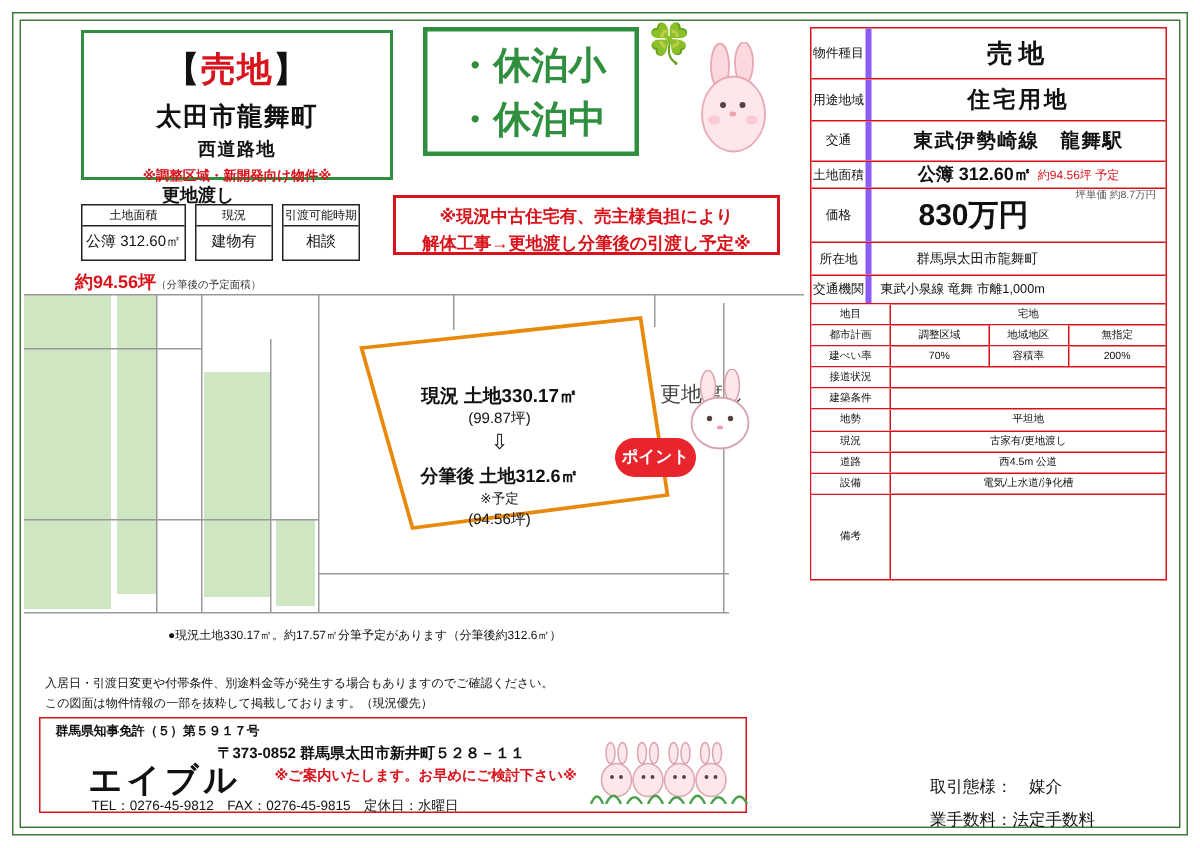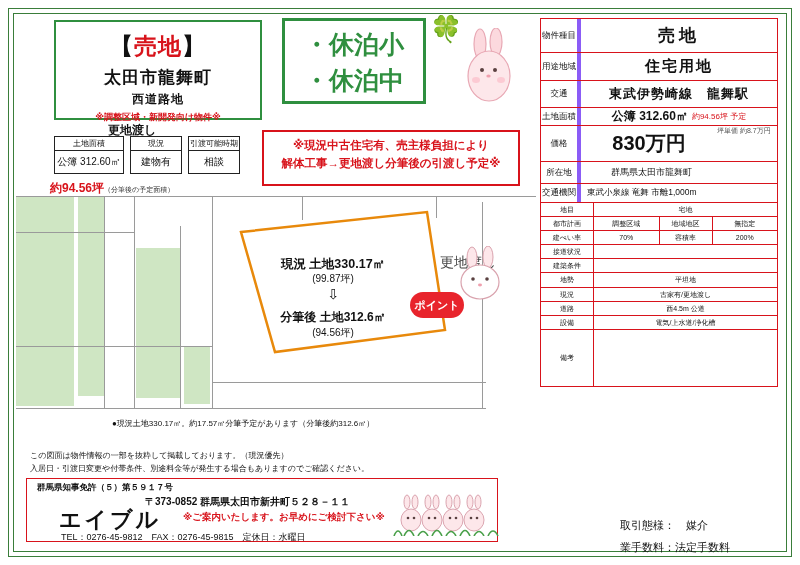--- a/index.html
+++ b/index.html
@@ -74,21 +74,21 @@
   #spec1{left:54px;width:70px;height:38px;}
   #spec2{left:130px;width:52px;height:38px;}
   #spec3{left:188px;width:52px;height:38px;}
   .tsubo{
     position:absolute;left:50px;top:180px;font-size:12px;font-weight:bold;color:#d8131b;
   }
   .tsubo small{font-size:7px;font-weight:normal;color:#333;}
 
   
   .callout{
-    position:absolute;left:262px;top:130px;width:258px;height:56px;
+    position:absolute;left:262px;top:130px;width:258px;height:40px;
     border:2px solid #d8131b;box-sizing:border-box;background:#fff;
     padding:5px 4px 0 4px;
   }
   .callout div{
     font-size:11.5px;font-weight:bold;color:#d8131b;text-align:center;line-height:1.55;
   }
 
   
   .map{
     position:absolute;left:16px;top:196px;width:520px;height:232px;
@@ -261,20 +261,21 @@
 
   <svg class="lot-main" viewBox="0 0 220 150">
     <polygon points="10,22 196,2 214,120 44,142" fill="#ffffff" stroke="#e8890b" stroke-width="2.5"></polygon>
   </svg>
 
   <div class="lot-text">
     <div class="l1">現況 土地330.17㎡</div>
     <div class="l2">(99.87坪)</div>
     <div class="arrow">⇩</div>
     <div class="l3">分筆後 土地312.6㎡</div>
+    <div class="l4">※予定</div>
     <div class="l5">(94.56坪)</div>
   </div>
 
   <div class="point-badge">ポイント</div>
   <div class="handwrite">更地渡し</div>
 
   <svg style="position:absolute;left:440px;top:50px;width:60px;height:56px;" viewBox="0 0 60 56">
     <ellipse cx="16" cy="12" rx="5" ry="11" fill="#fde7ea" stroke="#d9a2ad" stroke-width="1"></ellipse>
     <ellipse cx="32" cy="11" rx="5" ry="11" fill="#fde7ea" stroke="#d9a2ad" stroke-width="1"></ellipse>
     <ellipse cx="24" cy="36" rx="19" ry="17" fill="#fff" stroke="#d9a2ad" stroke-width="1.2"></ellipse>
@@ -398,22 +399,22 @@
   <div class="r-row r-tall">
       <div class="grid2">
     <div class="g-cell g-lab">備考</div>
     <div class="g-cell g-val"></div>
   </div>
     </div>
 
 </div>
 
 <div class="bottom-note">
+  <div>入居日・引渡日変更や付帯条件、別途料金等が発生する場合もありますのでご確認ください。</div>
   <div>この図面は物件情報の一部を抜粋して掲載しております。（現況優先）</div>
-  <div>入居日・引渡日変更や付帯条件、別途料金等が発生する場合もありますのでご確認ください。</div>
 </div>
 
 <div class="company-box">
   <div class="co-license">群馬県知事免許（５）第５９１７号</div>
   <div class="co-addr">〒373-0852 群馬県太田市新井町５２８－１１</div>
   <div class="co-name">エイブル</div>
   <div class="co-msg">※ご案内いたします。お早めにご検討下さい※</div>
   <div class="co-tel">TEL：0276-45-9812　FAX：0276-45-9815　定休日：水曜日</div>
 </div>
 

